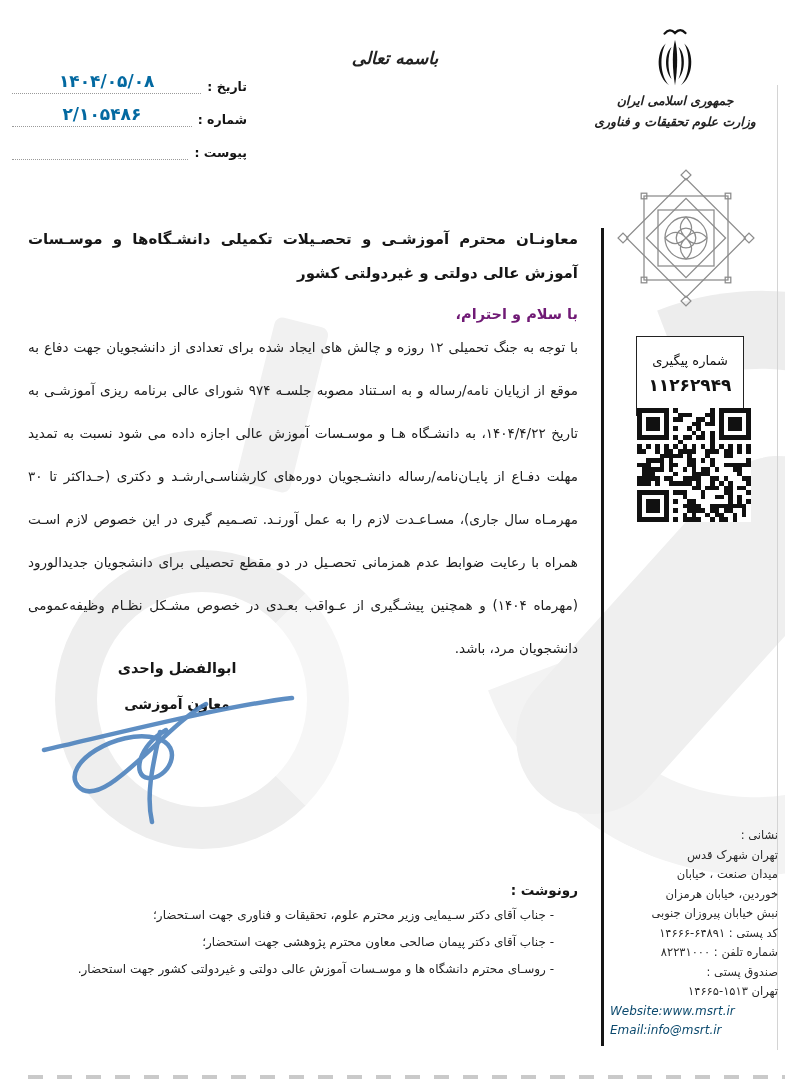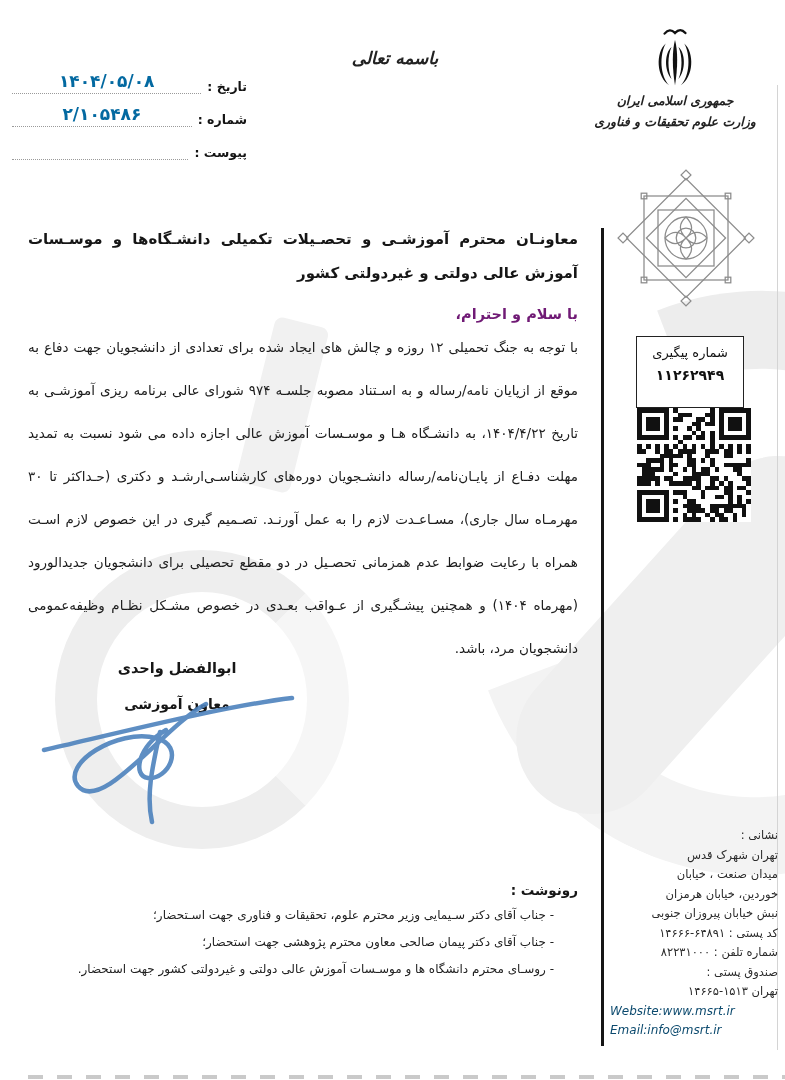--- a/index.html
+++ b/index.html
@@ -55,24 +55,24 @@
   .cc-block{position:absolute; z-index:2; left:28px; top:882px; width:550px; direction:rtl;}
   .cc-label{font-weight:bold; font-size:13.5px; color:#161616;}
   .cc-items{margin-top:4px; padding-right:24px;}
   .cc-item{font-size:12px; line-height:27px; color:#222;}
   
   .vline{position:absolute; z-index:2; left:601px; top:228px; height:818px; width:0; border-left:3px solid #151515;}
   .edge-line{position:absolute; z-index:1; left:777px; top:85px; height:965px; width:0; border-left:1.5px solid #d4d4d4;}
   .ornament{position:absolute; z-index:2; left:612px; top:168px;}
   .tracking-box{
     position:absolute; z-index:2; left:636px; top:336px; width:106px; height:62px;
-    border:1.5px solid #222; text-align:center; padding-top:8px; background:#fff; direction:rtl;
+    border:1.5px solid #222; text-align:center; padding-top:16px; background:#fff; direction:rtl;
   }
   .tracking-label{font-size:13px; color:#111;}
-  .tracking-number{font-size:14px; font-weight:bold; letter-spacing:1.5px; margin-top:7px; color:#111;}
+  .tracking-number{font-size:17px; font-weight:bold; letter-spacing:1.5px; margin-top:7px; color:#111;}
   .qr{
     position:absolute; z-index:2; left:637px; top:408px; width:114px; height:114px;
     display:grid; grid-template-columns:repeat(25,1fr); grid-template-rows:repeat(25,1fr); background:#fff;
   }
   .qr span{display:block;}
   .qr .b{background:#111;}
   .addr-block{
     position:absolute; z-index:2; left:610px; top:826px; width:168px; direction:rtl; text-align:right;
     font-size:11.5px; font-weight:normal; color:#2b2b2b; line-height:19.5px;
   }

